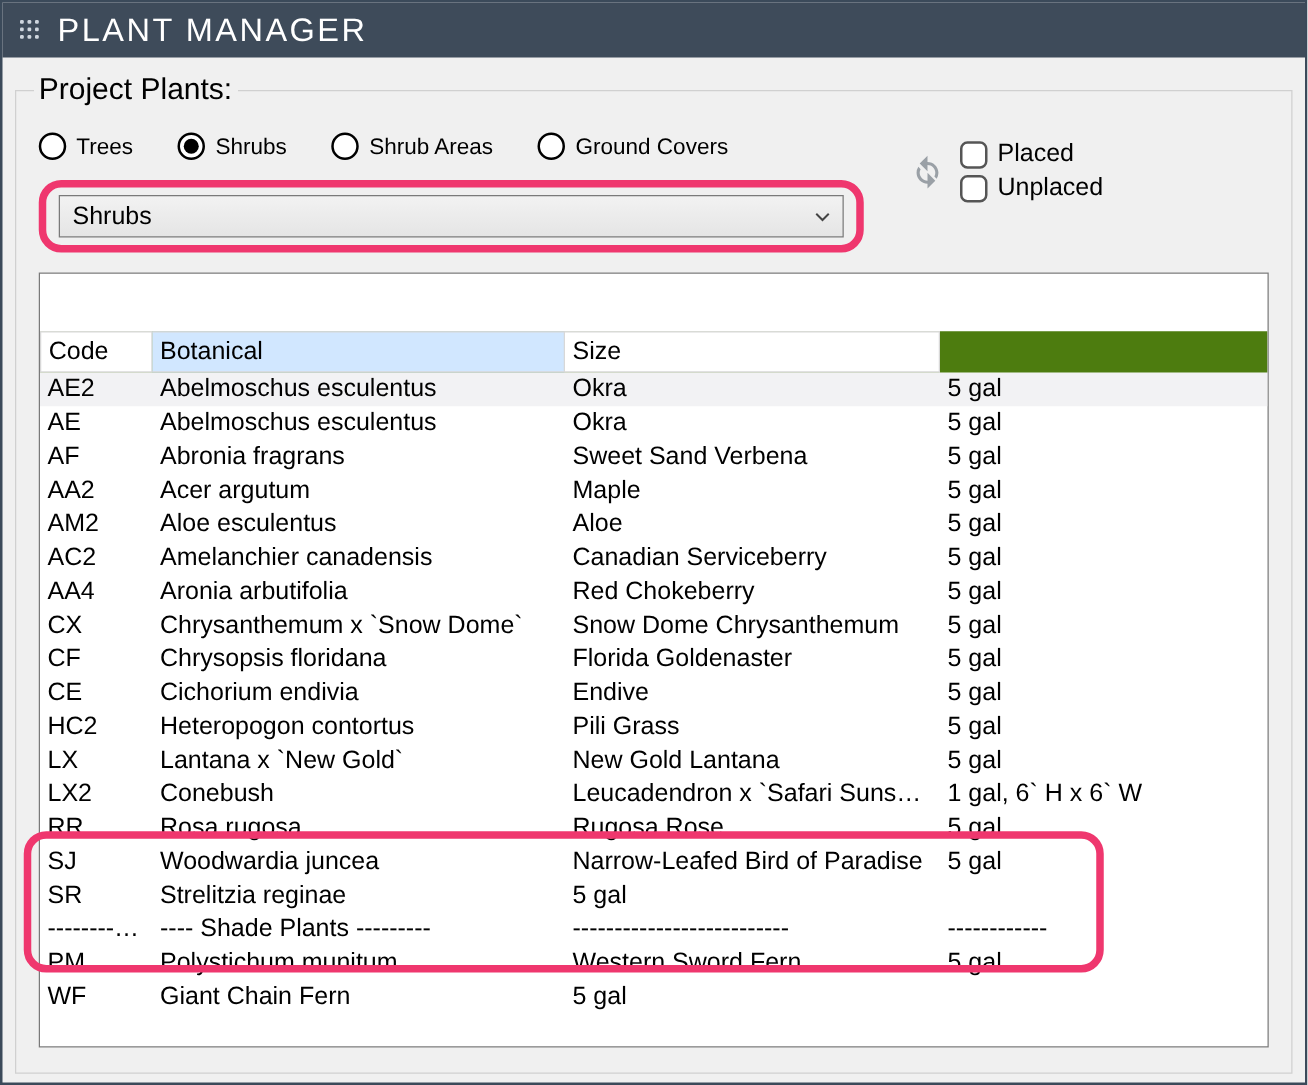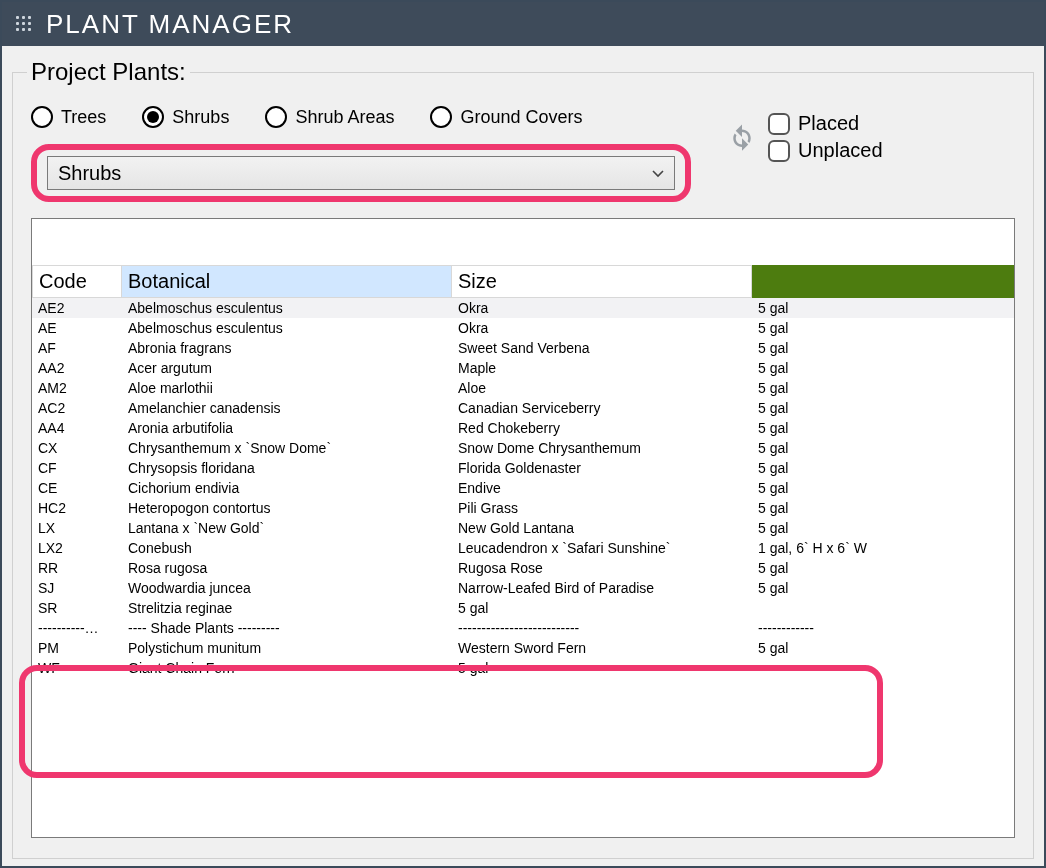--- a/index.html
+++ b/index.html
@@ -149,21 +149,21 @@
     border-left: none;
     background: #fff;
   }
   .thead > div:first-child { border-left: 1px solid #d8d8d8; }
   .thead > .sorted { background: #d1e7ff; }
 
   .tbody { }
   .trow {
     display: grid;
     grid-template-columns: 90px 330px 300px 170px;
-    font-size: 14px;
+    font-size: 20px;
   }
   .trow > div {
     padding: 2px 6px;
     white-space: nowrap;
     overflow: hidden;
     text-overflow: ellipsis;
   }
   .trow.selected {
     background: #f2f2f4;
   }
@@ -289,21 +289,21 @@
                 <div>5 gal</div>
               </div>
               <div class="trow">
                 <div>AA2</div>
                 <div>Acer argutum</div>
                 <div>Maple</div>
                 <div>5 gal</div>
               </div>
               <div class="trow">
                 <div>AM2</div>
-                <div>Aloe marlothii</div>
+                <div>Aloe esculentus</div>
                 <div>Aloe</div>
                 <div>5 gal</div>
               </div>
               <div class="trow">
                 <div>AC2</div>
                 <div>Amelanchier canadensis</div>
                 <div>Canadian Serviceberry</div>
                 <div>5 gal</div>
               </div>
               <div class="trow">

